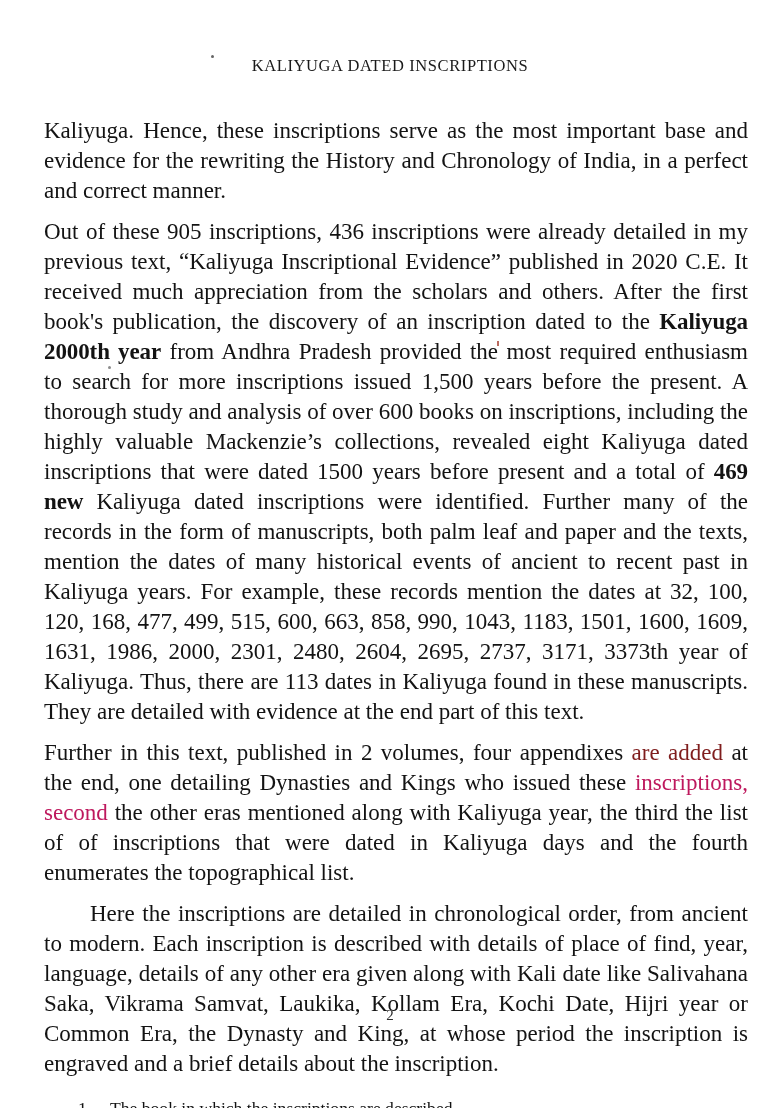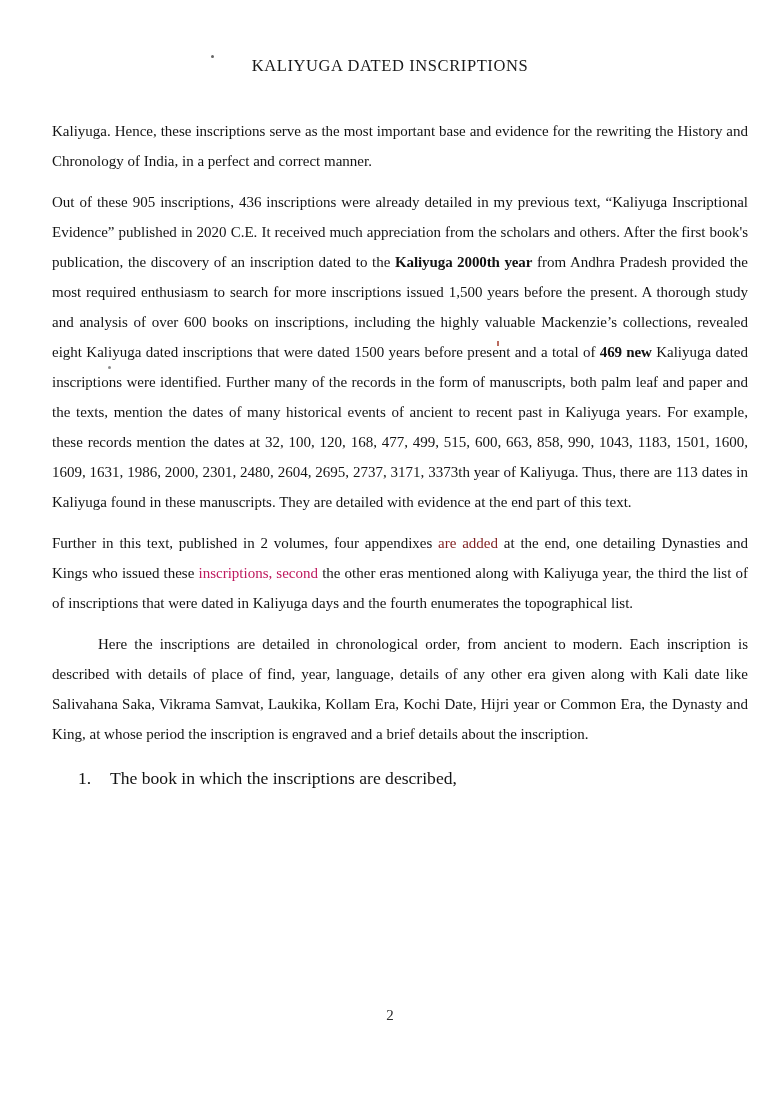--- a/index.html
+++ b/index.html
@@ -64,22 +64,22 @@
 
   
   .body-block {
     position: absolute;
     top: 116px;
     left: 40px;
     width: 708px;
   }
 
   p.para {
-    margin: 0 0 11px 12px;
-    font-size: 15px;
+    margin: 0 0 11px 4px;
+    font-size: 23px;
     line-height: 30px;
     text-align: justify;
     text-justify: inter-word;
     color: #131313;
   }
   p.para:last-child { margin-bottom: 0; }
 
   p.para.indented {
     text-indent: 46px;
   }

